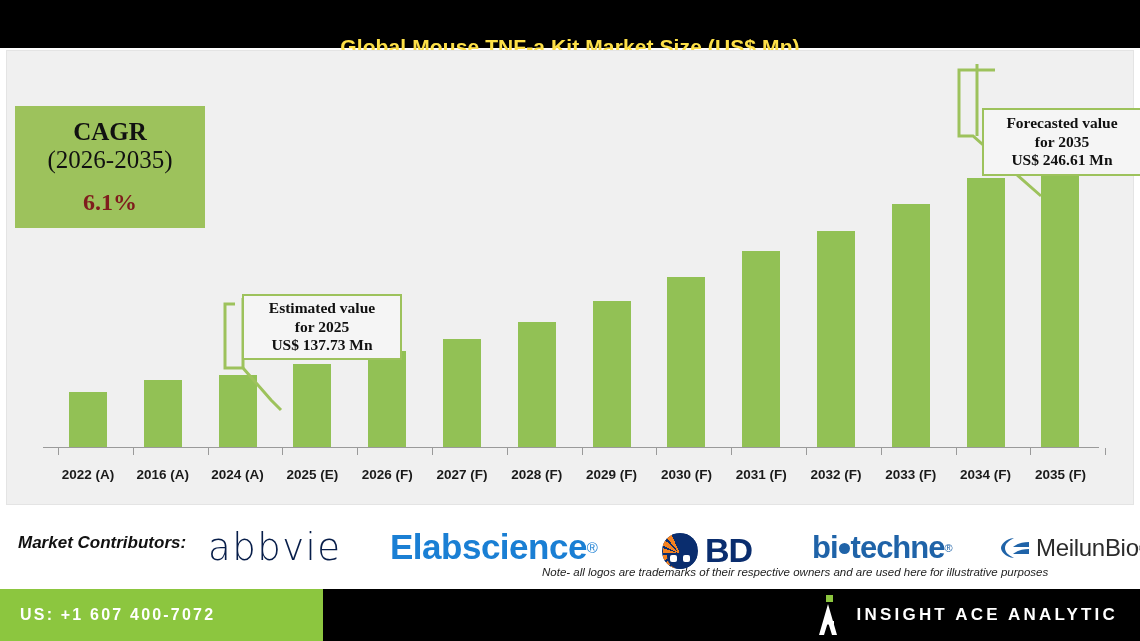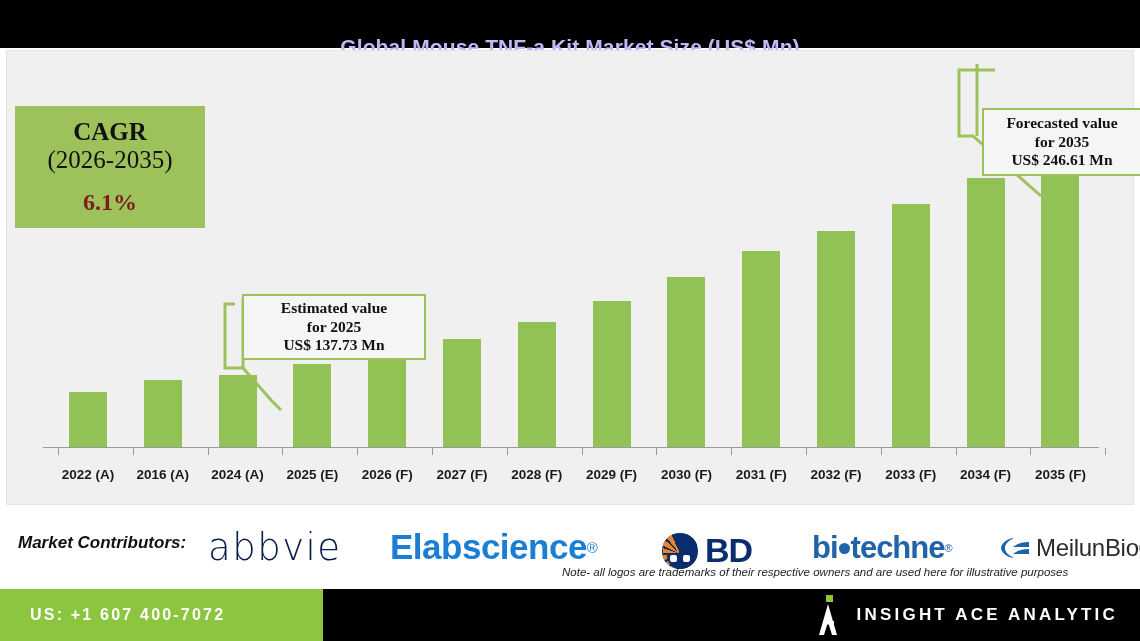--- a/index.html
+++ b/index.html
@@ -11,21 +11,21 @@
     overflow: hidden;
     position: relative;
   }
 
   
   .title-bar {
     position: absolute; left:0; top:0; width:1140px; height:48px;
     background:#000000; display:flex; align-items:center; justify-content:center;
   }
   .title-bar .title {
-    color:#c4b5fd; font-size:21px; font-weight:bold;
+    color:#fde047; font-size:21px; font-weight:bold;
     font-family:"Liberation Sans", sans-serif; letter-spacing:0.1px;margin-top:46px;
   }
 
   
   .chart-panel {
     position:absolute; left:6px; top:50px; width:1128px; height:455px;
     background:#f0f0f0; border:1px solid #e4e4e4;
   }
 
   .plot-area { position:absolute; left:0; top:0; width:100%; height:100%; }
@@ -63,21 +63,21 @@
 
   
   .callout {
     position:absolute; background:#f5f5f5; border:2.5px solid #9dc25c;
     font-family:"Liberation Serif", serif; color:#111;
     display:flex; flex-direction:column; align-items:center; justify-content:center;
     text-align:center; line-height:1.22;
   }
   .callout .cl { font-size:15.5px; font-weight:bold; white-space:nowrap; }
 
-  .callout-est { left:235px; top:243px; width:184px; height:66px; }
+  .callout-est { left:235px; top:243px; width:160px; height:66px; }
   .callout-fc  { left:975px; top:57px; width:160px; height:68px; }
 
   .leader { position:absolute; pointer-events:none; }
 
   
   .logo-strip {
     position:absolute; left:0; top:508px; width:1140px; height:80px;
     background:#ffffff;
   }
   .mc-label {
@@ -133,31 +133,31 @@
     display:inline-block; width:11px; height:11px; border-radius:50%;
     background:#1f63a8; margin:0 1px; vertical-align:middle;
   }
   .logo-biotechne sup { font-size:11px; vertical-align:super; font-weight:normal; }
 
   .logo-meilun { left:1000px; top:26px; }
   .meilun-mark { width:30px; height:24px; margin-right:6px; position:relative; }
   .meilun-text { font-size:24px; color:#2b2b2b; font-weight:400; letter-spacing:-0.3px; }
 
   .note {
-    position:absolute; left:562px; top:566px; width:578px;
+    position:absolute; left:542px; top:566px; width:578px;
     font-size:11.5px; font-style:italic; color:#222; text-align:left;
     font-family:"Liberation Sans", sans-serif;
   }
 
   
   .footer { position:absolute; left:0; top:589px; width:1140px; height:52px; background:#000; }
   .footer-phone {
     position:absolute; left:0; top:0; width:323px; height:52px;
     background:#8cc63f; display:flex; align-items:center;
-    padding-left:30px;
+    padding-left:20px;
   }
   .footer-phone span {
     color:#ffffff; font-size:16px; font-weight:bold; letter-spacing:2.2px;
   }
   .footer-brand {
     position:absolute; right:22px; top:0; height:52px;
     display:flex; align-items:center;
   }
   .brand-mark {
     width:26px; height:40px; margin-right:16px; position:relative;

